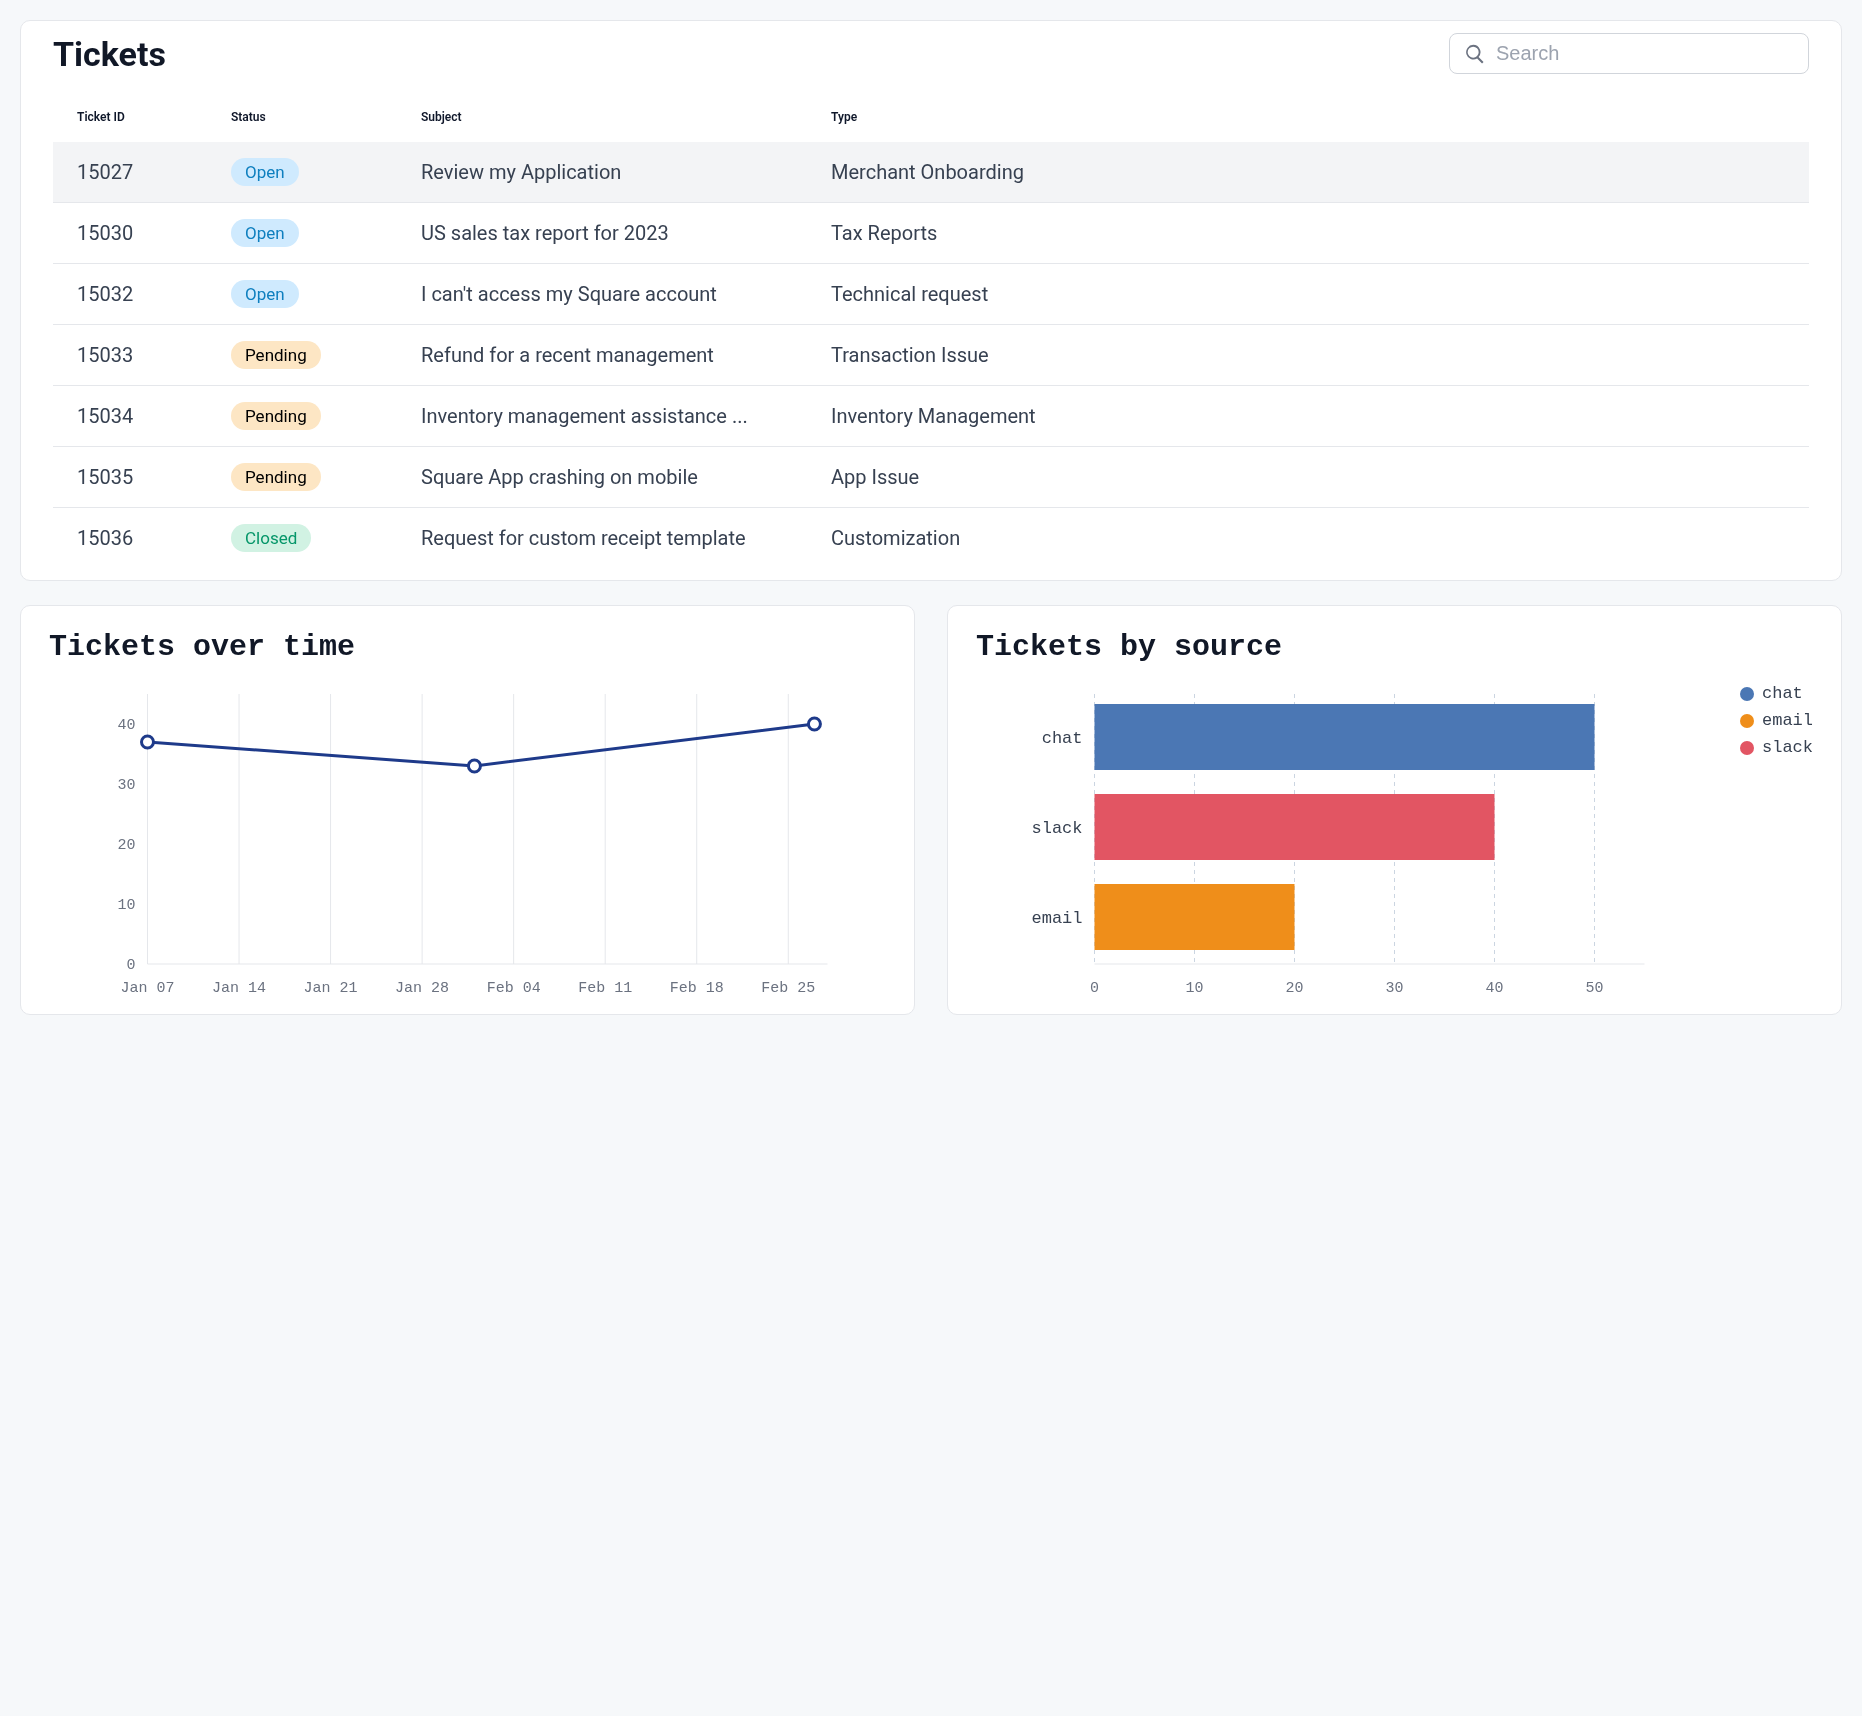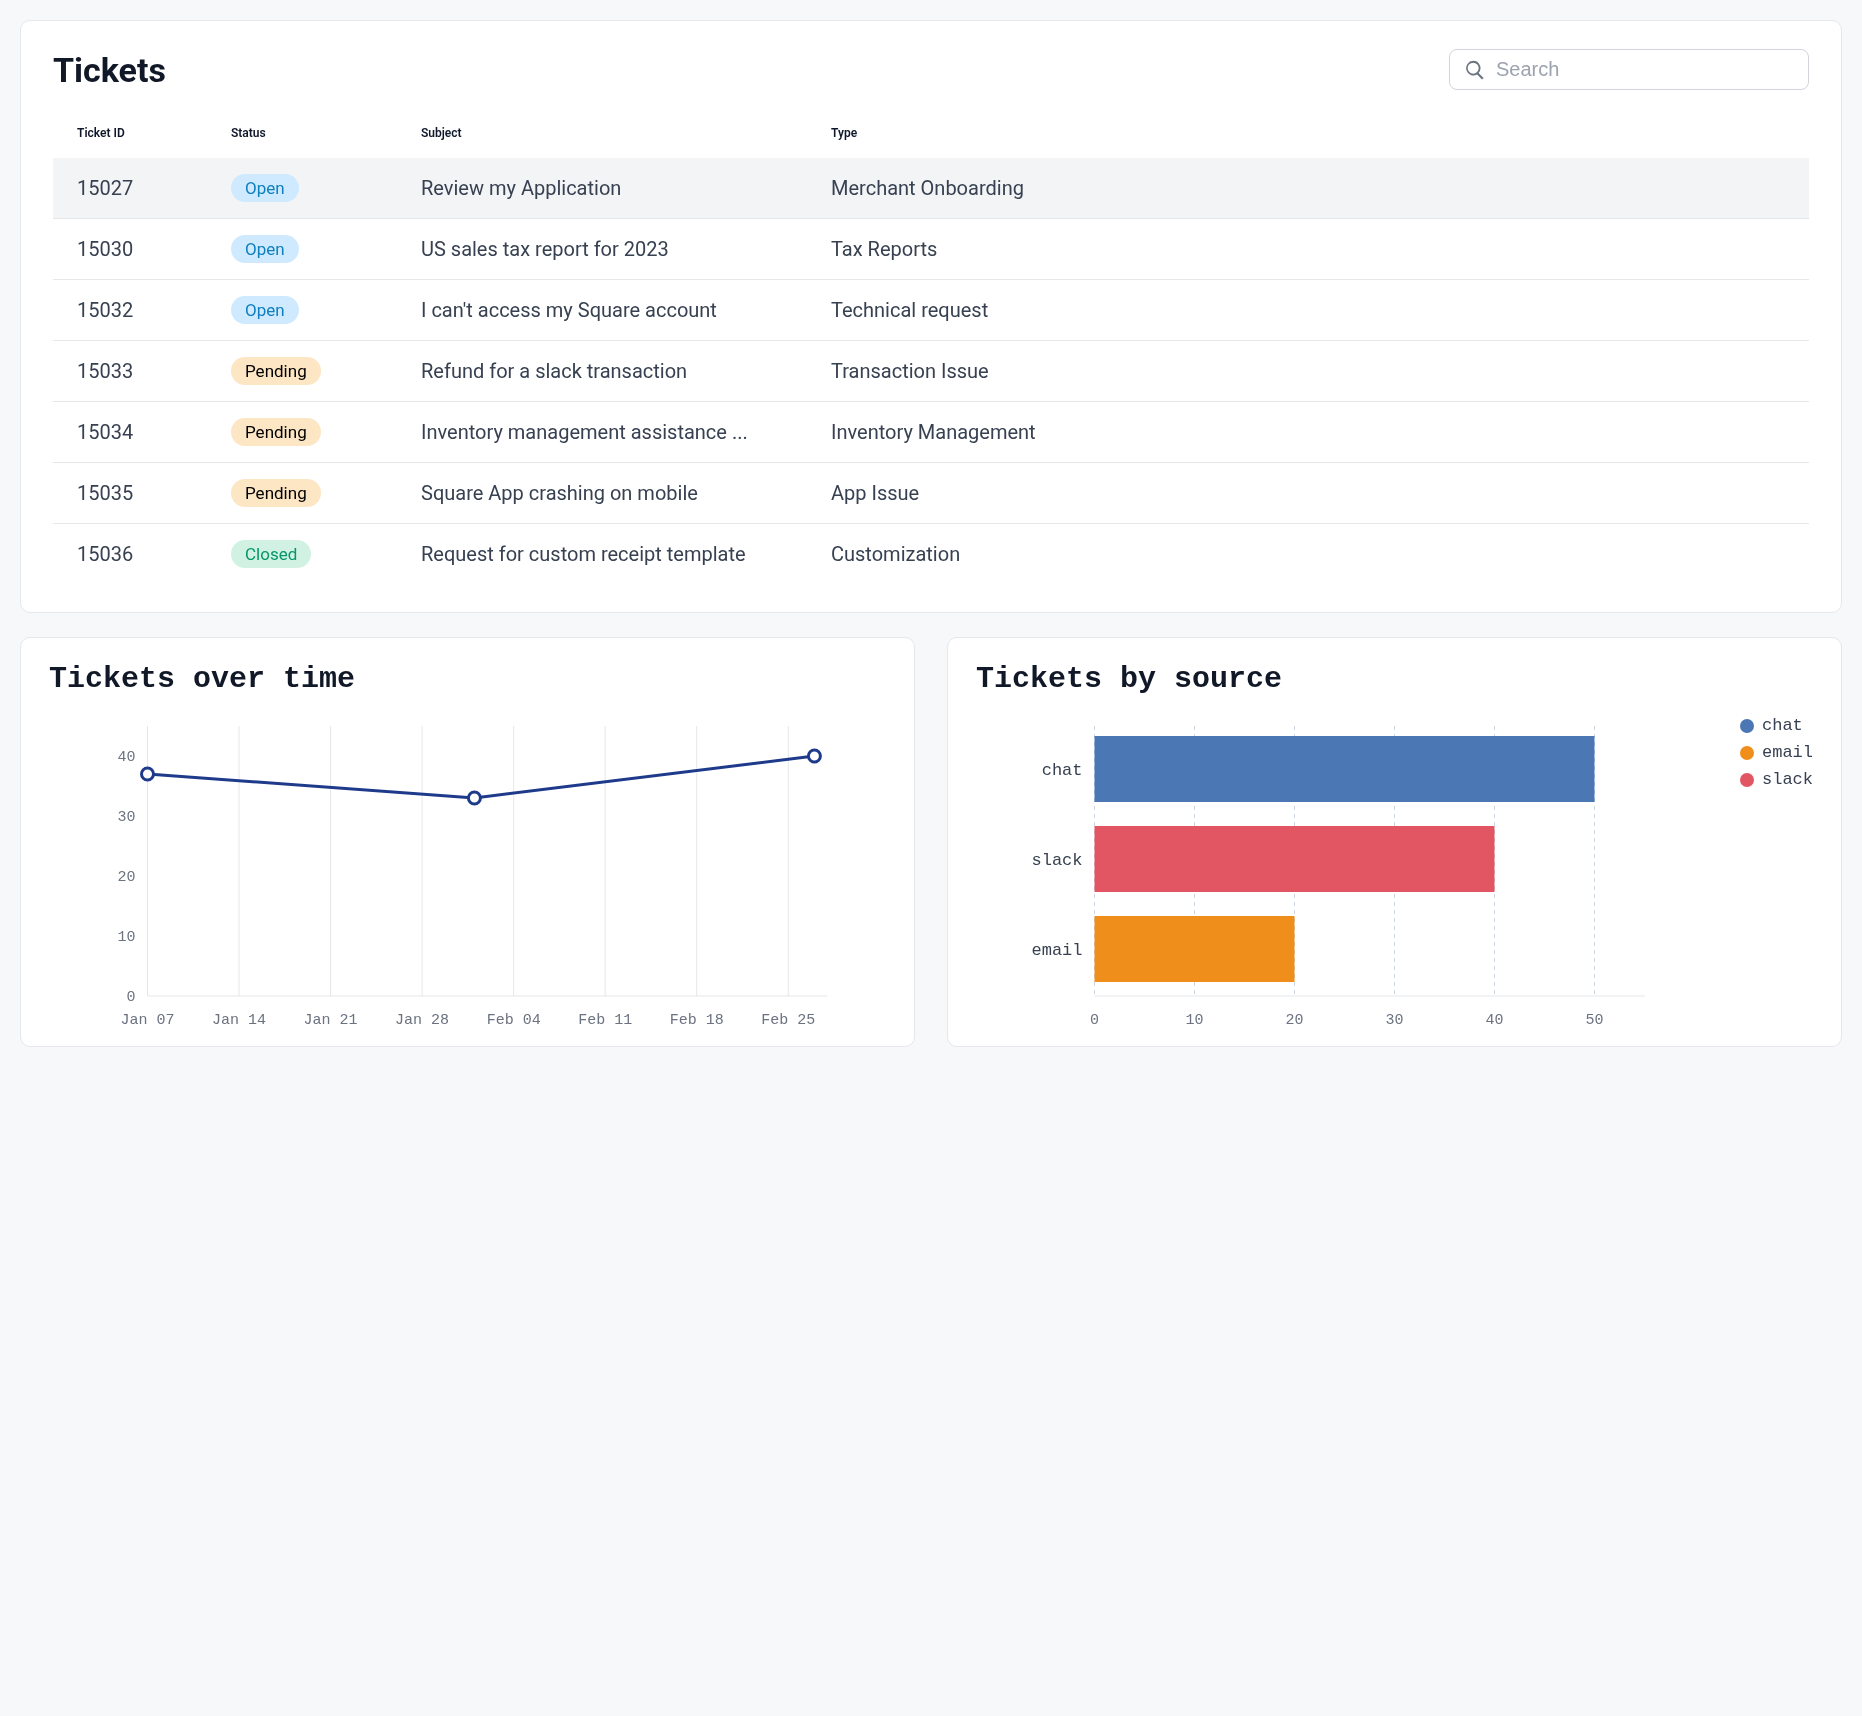--- a/index.html
+++ b/index.html
@@ -6,21 +6,21 @@
   body {
     font-family: -apple-system, BlinkMacSystemFont, "Segoe UI", Roboto, Helvetica, Arial, sans-serif;
     background: #f6f8fa;
     color: #1f2937;
     padding: 20px;
   }
   .card {
     background: #fff;
     border: 1px solid #e5e7eb;
     border-radius: 10px;
-    padding: 28px 32px;
+    padding: 12px 32px;
     margin-bottom: 24px;
   }
   .tickets-header {
     display: flex;
     justify-content: space-between;
     align-items: center;
     margin-bottom: 24px;
   }
   .tickets-title {
     font-size: 34px;
@@ -150,21 +150,21 @@
           </tr>
           <tr>
             <td class="col-id">15032</td>
             <td class="col-status"><span class="badge badge-open">Open</span></td>
             <td class="col-subject">I can't access my Square account</td>
             <td class="col-type">Technical request</td>
           </tr>
           <tr>
             <td class="col-id">15033</td>
             <td class="col-status"><span class="badge badge-pending">Pending</span></td>
-            <td class="col-subject">Refund for a slack transaction</td>
+            <td class="col-subject">Refund for a recent management</td>
             <td class="col-type">Transaction Issue</td>
           </tr>
           <tr>
             <td class="col-id">15034</td>
             <td class="col-status"><span class="badge badge-pending">Pending</span></td>
             <td class="col-subject">Inventory management assistance ...</td>
             <td class="col-type">Inventory Management</td>
           </tr>
           <tr>
             <td class="col-id">15035</td>

